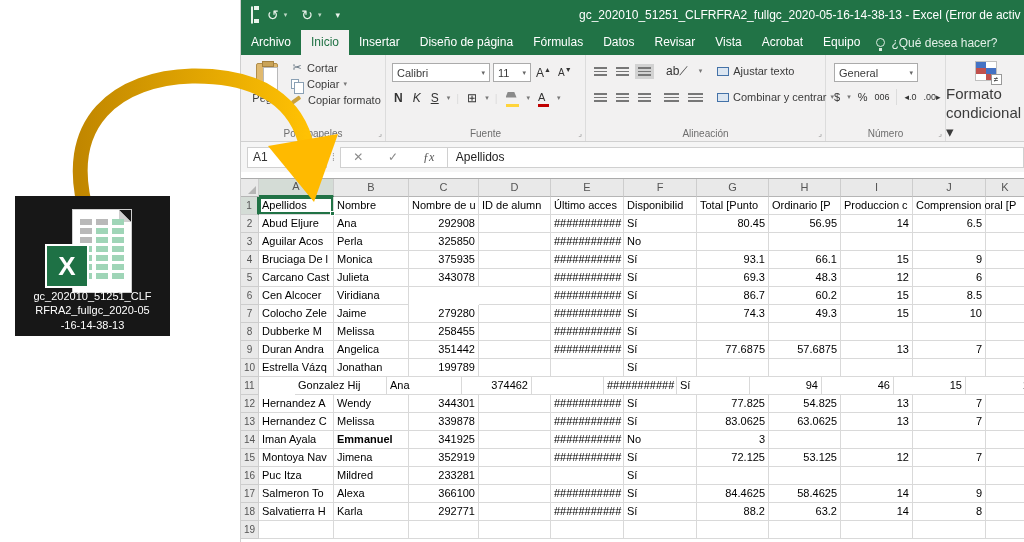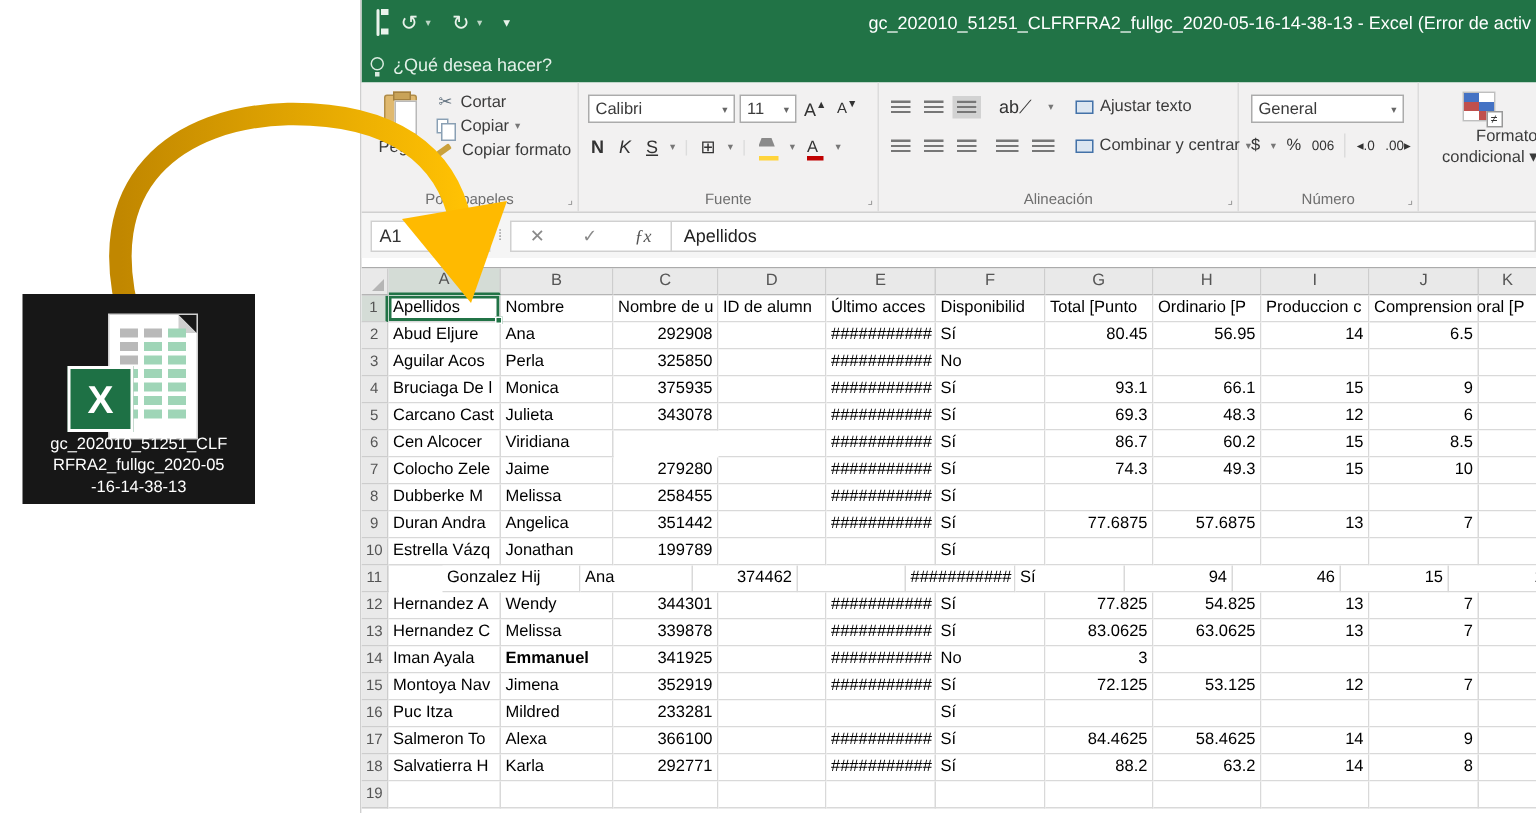--- a/index.html
+++ b/index.html
@@ -61,30 +61,30 @@
   .bar-y { display:block; width:13px; height:3px; background:#ffd43b; margin-top:1px; }
   .bar-r { display:block; width:11px; height:3px; background:#c00000; margin-top:0; }
 
   .bars { display:inline-block; width:13px; height:9px; background:repeating-linear-gradient(#777 0 1.5px, transparent 1.5px 3.5px); cursor:pointer; }
   .bars.sel { outline:3px solid #d2d2d2; background-color:#d2d2d2; }
   .align-row1 { position:absolute; left:8px; top:9px; display:flex; gap:9px; align-items:center; }
   .align-row2 { position:absolute; left:8px; top:36px; display:flex; gap:9px; align-items:center; }
   .align-cmd { display:flex; align-items:center; gap:4px; font-size:11px; color:#3b3b3b; white-space:nowrap; cursor:pointer; }
   .mini-box { width:12px; height:9px; border:1px solid #4472a8; background:#dce6f1; }
 
-  .num-combo { position:absolute; left:8px; top:8px; width:102px; }
+  .num-combo { position:absolute; left:8px; top:8px; width:84px; }
   .num-row2 { position:absolute; left:8px; top:34px; display:flex; gap:7px; align-items:center; font-size:11px; color:#333; }
   .num-row2 .sepv { width:1px; height:16px; background:#dcdcdc; }
 
   .cf-icon { width:22px; height:20px; margin:6px auto 2px; position:relative; background:#fff; border:1px solid #bfbfbf; display:grid; grid-template-columns:1fr 1fr; grid-template-rows:1fr 1fr 1fr; }
   .cf-icon i:nth-child(1){ background:#4472c4; } .cf-icon i:nth-child(2){ background:#fff; }
   .cf-icon i:nth-child(3){ background:#c0504d; } .cf-icon i:nth-child(4){ background:#4472c4; }
   .cf-icon i:nth-child(5){ background:#fff; } .cf-icon i:nth-child(6){ background:#c0504d; }
   .cf-badge { position:absolute; right:-6px; bottom:-5px; width:11px; height:11px; background:#fff; border:1px solid #999; font-size:8px; line-height:10px; text-align:center; color:#333; }
-  .cf-label { text-align:right; font-size:11px; color:#3b3b3b; line-height:1.25; margin-top:4px; }
+  .cf-label { text-align:left; font-size:15px; color:#3b3b3b; line-height:1.25; margin-top:4px; }
 
   
   .fbar { position:absolute; left:0; top:142px; width:100%; height:30px; background:#f5f5f5; display:flex; align-items:center; }
   .namebox { margin-left:6px; width:80px; height:21px; background:#fff; border:1px solid #d0d0d0; display:flex; align-items:center; padding:0 5px; font-size:12px; color:#333; justify-content:space-between; }
   .namebox .dd { font-size:7px; color:#777; }
   .fdots { color:#9a9a9a; font-size:10px; margin:0 5px; letter-spacing:0; }
   .fxbox { width:108px; height:21px; background:#fff; border:1px solid #d0d0d0; display:flex; align-items:center; justify-content:space-around; font-size:12px; color:#8a8a8a; }
   .fxbox .fx { font-style:italic; font-family:"Liberation Serif", serif; color:#555; }
   .ffield { flex:1; height:21px; background:#fff; border:1px solid #d0d0d0; border-left:none; display:flex; align-items:center; padding:0 8px; font-size:12px; color:#222; }
 
@@ -131,20 +131,32 @@
         <span class="qicon">↺</span>
           <span class="mini-dd">▾</span>
         <span class="qicon">↻</span>
           <span class="mini-dd">▾</span>
         <span class="qicon" style="font-size:9px;">▾</span>
       </div>
       <div class="title-text">gc_202010_51251_CLFRFRA2_fullgc_2020-05-16-14-38-13 - Excel (Error de activ</div>
     </div>
 
     <div class="tabs-row">
+      <div id="tabs-container" style="display:flex;">
+          <div class="tab">Archivo</div>
+          <div class="tab active">Inicio</div>
+          <div class="tab">Insertar</div>
+          <div class="tab">Diseño de página</div>
+          <div class="tab">Fórmulas</div>
+          <div class="tab">Datos</div>
+          <div class="tab">Revisar</div>
+          <div class="tab">Vista</div>
+          <div class="tab">Acrobat</div>
+          <div class="tab">Equipo</div>
+        </div>
       <div class="tellme">
         <span class="bulb"></span>
         <span>¿Qué desea hacer?</span>
       </div>
     </div>
 
     <div class="ribbon">
 
       <div class="rgroup g-clip">
         <div class="paste-btn">

